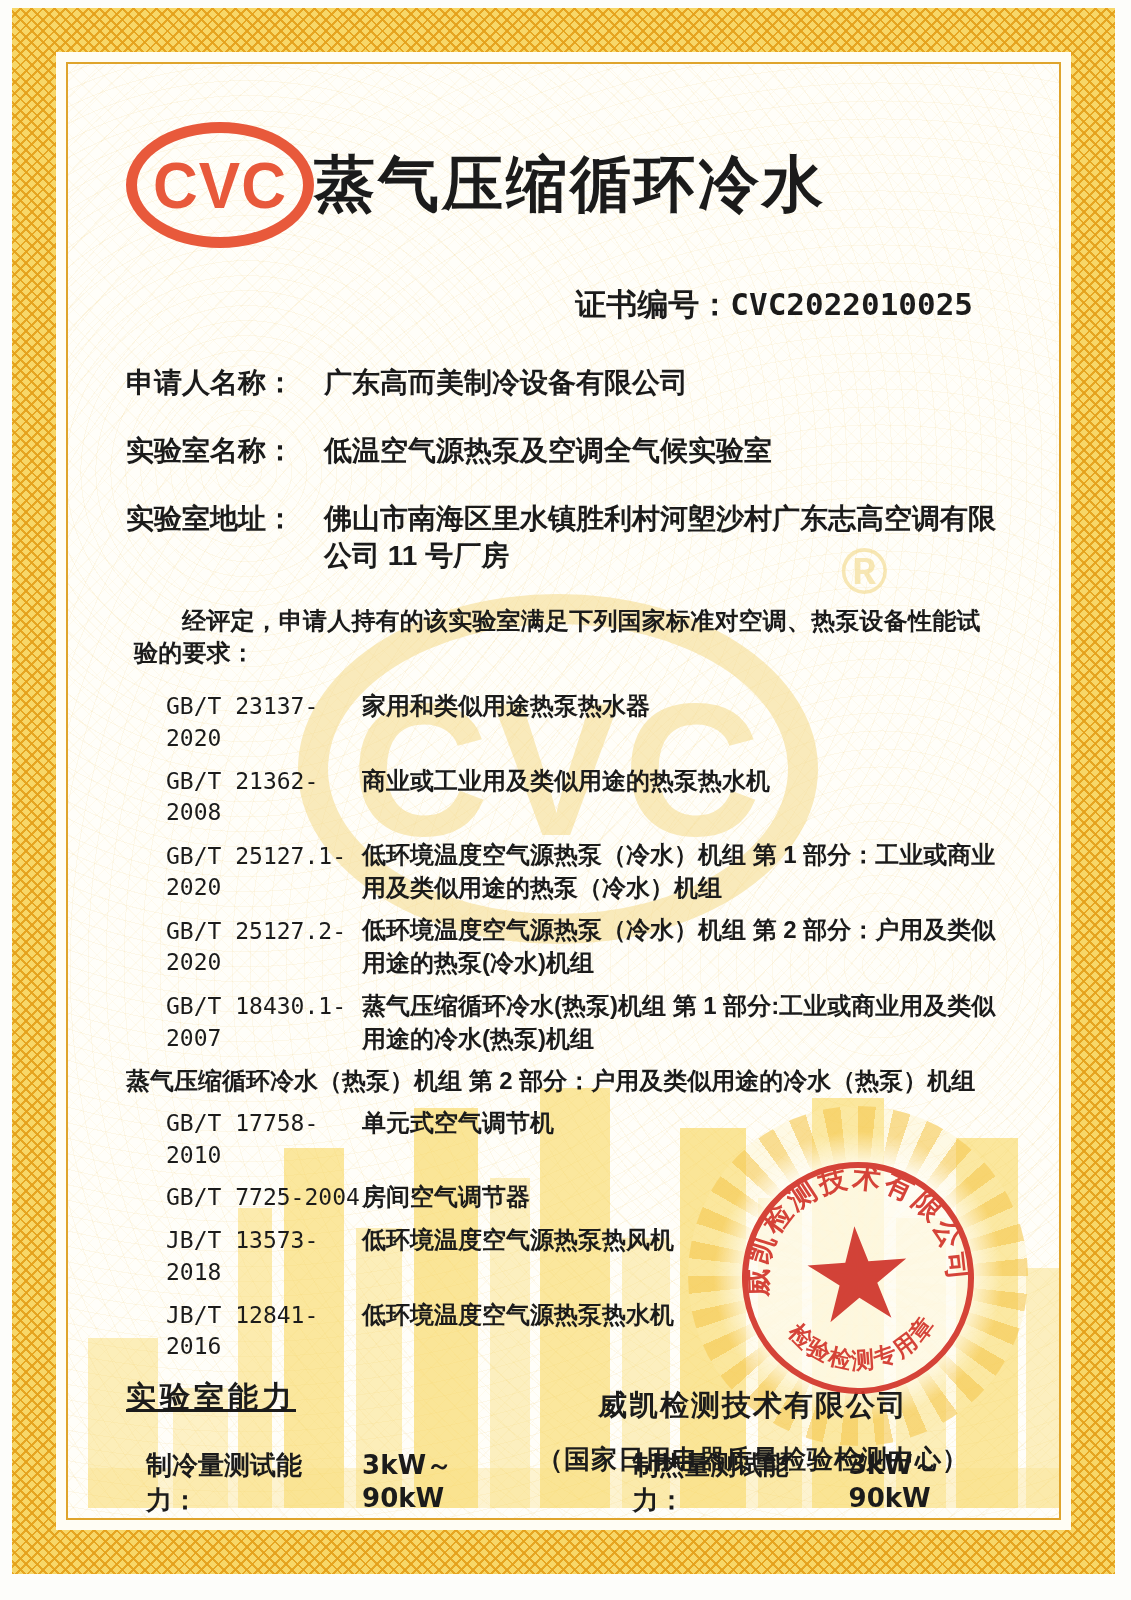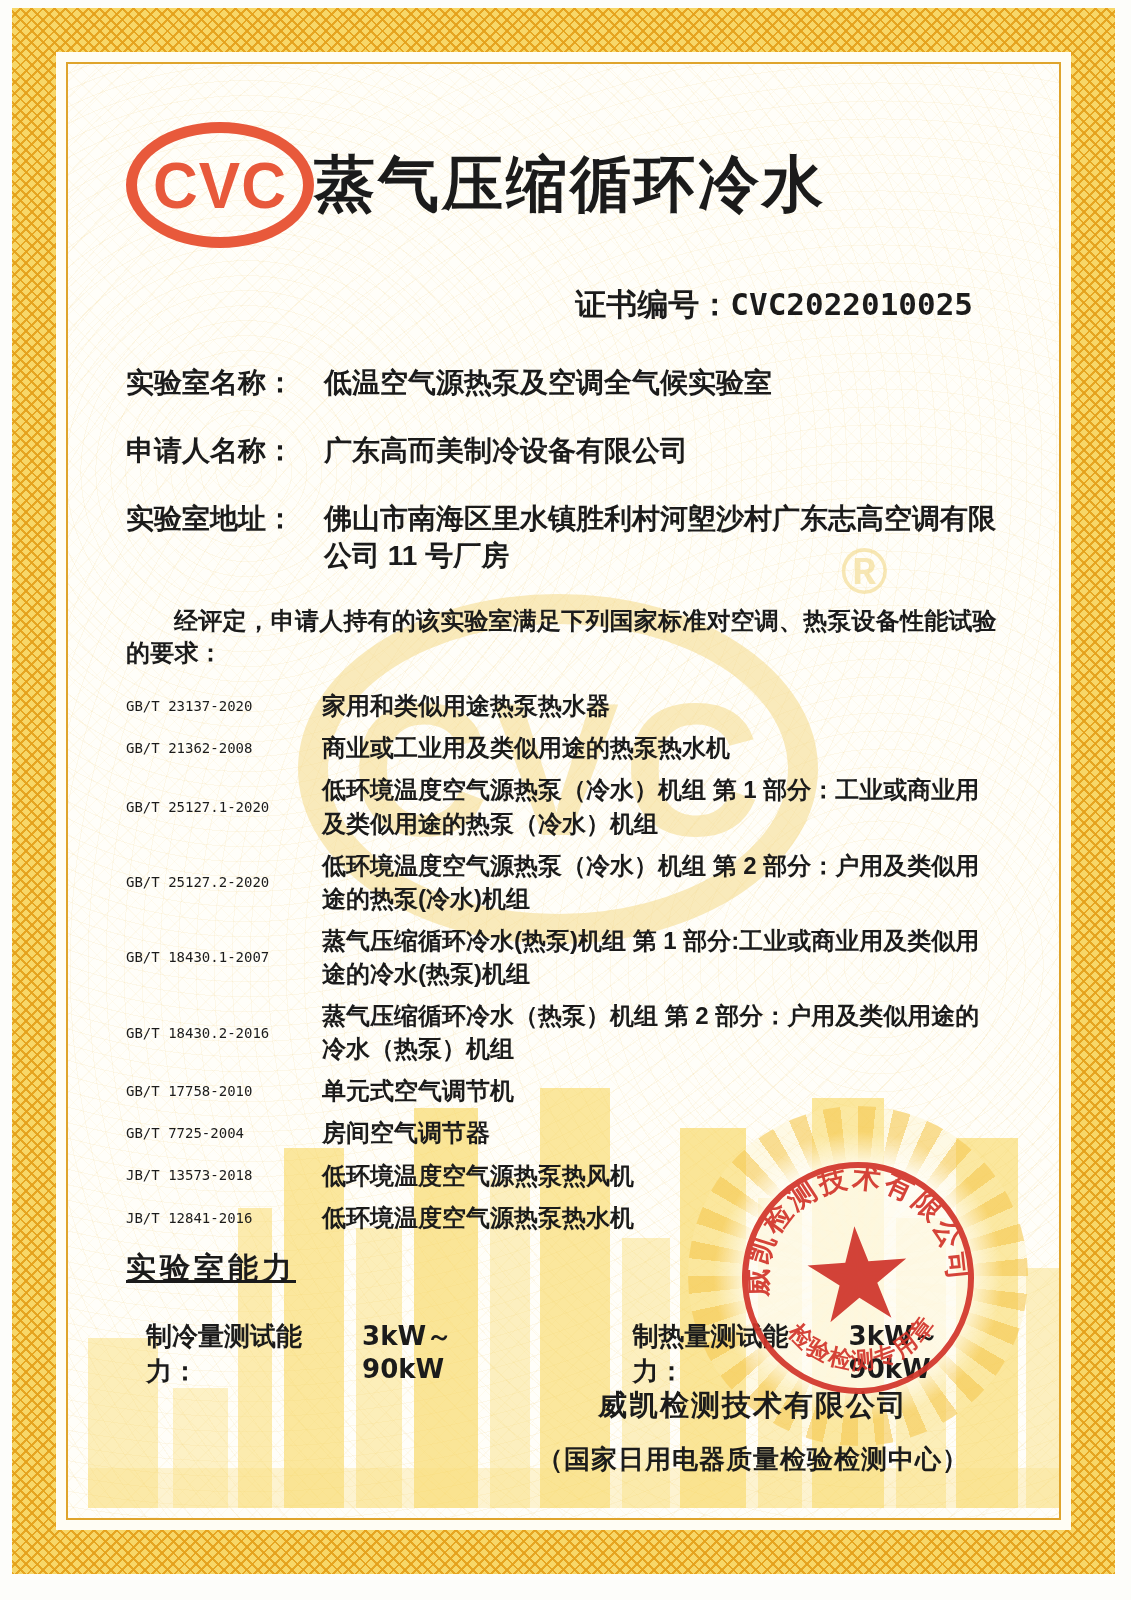--- a/index.html
+++ b/index.html
@@ -55,24 +55,24 @@
     display:flex;align-items:center;justify-content:center;box-sizing:border-box;
   }
   .logo-text{font-size:62px;font-weight:900;color:#e8593b;letter-spacing:1px;transform:scaleY(1.05);}
   .title{font-size:61px;font-weight:900;letter-spacing:3px;margin-left:26px;white-space:nowrap;}
   .cert-no{ text-align:right;margin-top:36px;margin-right:28px;font-size:31px;font-weight:700;}
   .cert-no .num{font-family:"DejaVu Sans Mono","Liberation Mono",monospace;font-weight:700;}
   .fields{margin-top:38px;}
   .field-row{display:flex;margin-bottom:30px;font-size:28px;font-weight:700;line-height:1.35;}
   .field-label{flex:0 0 198px;white-space:nowrap;}
   .field-value{flex:1;max-width:725px;}
-  .note{margin-top:4px;font-size:24px;font-weight:600;text-indent:2em;letter-spacing:.2px;}
+  .note{margin-top:4px;font-size:24px;font-weight:600;text-indent:2em;letter-spacing:.2px;margin-left:8px;}
   .std-list{margin-top:20px;}
   .std-row{display:flex;margin-bottom:9px;font-size:24px;line-height:1.38;}
-  .std-code{flex:0 0 196px;font-family:"DejaVu Sans Mono","Liberation Mono",monospace;font-size:14px;font-weight:500;padding-top:2px;align-self:center;}
+  .std-code{flex:0 0 196px;font-family:"DejaVu Sans Mono","Liberation Mono",monospace;font-size:23px;font-weight:500;padding-top:2px;align-self:center;margin-left:40px;}
   .std-name{flex:1;font-weight:600;padding-right:4px;}
   .cap-heading{text-align:left;font-size:30px;font-weight:900;letter-spacing:4px;margin:14px 0 30px;text-decoration:underline;}
   .cap-row{display:flex;align-items:baseline;font-size:26px;font-weight:700;margin-bottom:26px;padding-left:20px;}
   .cap-pair{display:flex;align-items:baseline;}
   .cap-pair.second{margin-left:118px;}
   .cap-value{margin-left:32px;font-family:"DejaVu Sans","Liberation Sans",sans-serif;}
   .company-block{position:absolute;right:36px;top:1322px;width:540px;text-align:center;z-index:2;}
   .company-name{font-size:29px;font-weight:800;letter-spacing:2px;margin-bottom:16px;}
   .company-sub{font-size:26px;font-weight:800;letter-spacing:1px;}
 </style>
@@ -137,27 +137,27 @@
           <h1 class="title" style="margin:0;">蒸气压缩循环冷水</h1>
         </div>
 
         <div class="cert-no">
           <span>证书编号：</span><span class="num">CVC2022010025</span>
         </div>
 
         <div class="fields">
 
             <div class="field-row">
+              <span class="field-label">申请人名称：</span>
+              <span class="field-value">广东高而美制冷设备有限公司</span>
+            </div>
+
+            <div class="field-row">
               <span class="field-label">实验室名称：</span>
               <span class="field-value">低温空气源热泵及空调全气候实验室</span>
-            </div>
-
-            <div class="field-row">
-              <span class="field-label">申请人名称：</span>
-              <span class="field-value">广东高而美制冷设备有限公司</span>
             </div>
 
             <div class="field-row">
               <span class="field-label">实验室地址：</span>
               <span class="field-value">佛山市南海区里水镇胜利村河塱沙村广东志高空调有限公司 11 号厂房</span>
             </div>
           </div>
 
         <div class="note">经评定，申请人持有的该实验室满足下列国家标准对空调、热泵设备性能试验的要求：</div>
 
@@ -182,21 +182,20 @@
               <span class="std-code">GB/T 25127.2-2020</span>
               <span class="std-name">低环境温度空气源热泵（冷水）机组 第 2 部分：户用及类似用途的热泵(冷水)机组</span>
             </div>
 
             <div class="std-row">
               <span class="std-code">GB/T 18430.1-2007</span>
               <span class="std-name">蒸气压缩循环冷水(热泵)机组 第 1 部分:工业或商业用及类似用途的冷水(热泵)机组</span>
             </div>
 
             <div class="std-row">
-              <span class="std-code">GB/T 18430.2-2016</span>
               <span class="std-name">蒸气压缩循环冷水（热泵）机组 第 2 部分：户用及类似用途的冷水（热泵）机组</span>
             </div>
 
             <div class="std-row">
               <span class="std-code">GB/T 17758-2010</span>
               <span class="std-name">单元式空气调节机</span>
             </div>
 
             <div class="std-row">
               <span class="std-code">GB/T 7725-2004</span>

